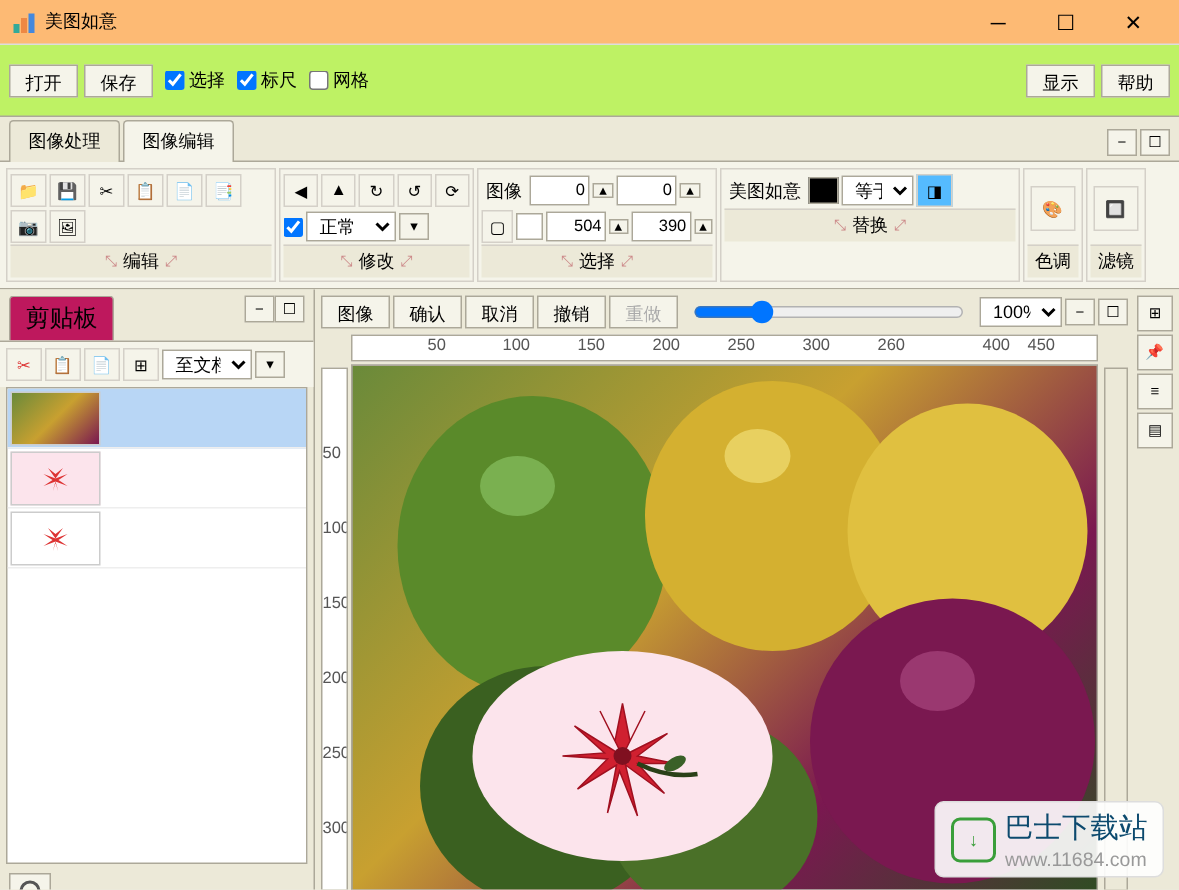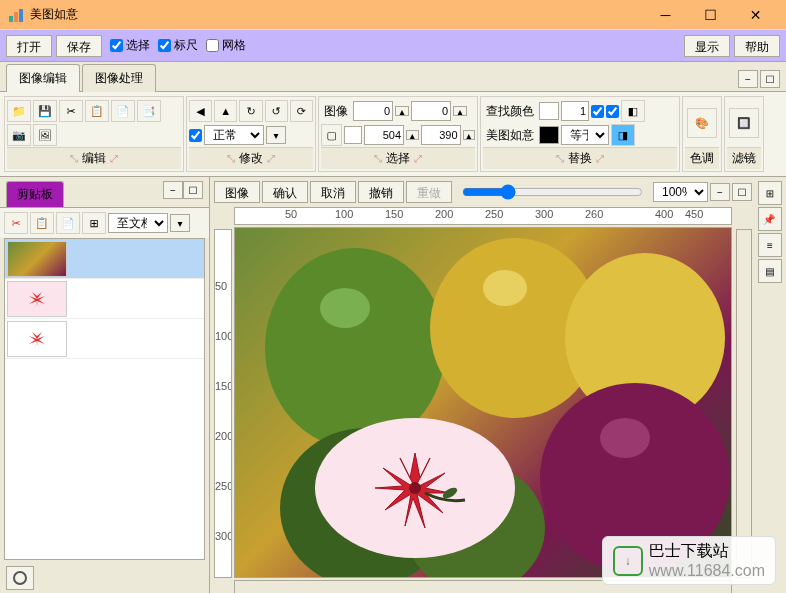--- a/index.html
+++ b/index.html
@@ -4,21 +4,21 @@
   <style>
     * { box-sizing: border-box; margin: 0; padding: 0; }
     body { font-family: "Microsoft YaHei", Tahoma, sans-serif; font-size: 12px; background: #f0f0f0; width: 786px; height: 593px; overflow: hidden; }
     
     .titlebar { height: 30px; background: #fdba74; border-bottom: 1px solid #ddd; display: flex; align-items: center; padding: 0 8px; }
     .titlebar-icon { width: 16px; height: 16px; margin-right: 6px; }
     .titlebar-title { flex: 1; font-size: 12px; }
     .titlebar-controls { display: flex; gap: 0; }
     .titlebar-btn { width: 45px; height: 30px; border: none; background: transparent; font-size: 14px; cursor: pointer; }
     
-    .main-toolbar { height: 32px; background: #c4b5fd; border-bottom: 1px solid #aca899; display: flex; align-items: center; padding: 4px 6px; gap: 4px; }
+    .main-toolbar { height: 48px; background: #bef264; border-bottom: 1px solid #aca899; display: flex; align-items: center; padding: 4px 6px; gap: 4px; }
     .btn { padding: 3px 10px; background: #f5f4ea; border: 1px solid #aca899; cursor: pointer; font-size: 12px; height: 22px; }
     .checkbox-label { display: flex; align-items: center; gap: 3px; margin-left: 4px; font-size: 12px; }
     .checkbox-label input { width: 13px; height: 13px; }
     .spacer { flex: 1; }
     
     .tabs-row { height: 30px; background: #ece9d8; display: flex; align-items: flex-end; padding: 0 6px; border-bottom: 1px solid #aca899; }
     .tab { padding: 5px 12px; background: #ece9d8; border: 1px solid #aca899; border-bottom: none; font-size: 12px; cursor: pointer; border-radius: 3px 3px 0 0; margin-right: 2px; position: relative; top: 1px; }
     .tab.active { background: #f5f4ea; }
     .tabs-right { display: flex; gap: 2px; margin-left: auto; margin-bottom: 3px; }
     .tiny-btn { width: 20px; height: 18px; background: #f5f4ea; border: 1px solid #aca899; font-size: 10px; cursor: pointer; padding: 0; display: flex; align-items: center; justify-content: center; }
@@ -32,21 +32,21 @@
     .num-label { font-size: 12px; margin: 0 3px; }
     .dropdown { height: 20px; border: 1px solid #aca899; background: white; font-size: 12px; padding: 0 4px; }
     .color-swatch { width: 20px; height: 18px; border: 1px solid #aca899; display: inline-block; cursor: pointer; }
     
     .ribbon-row { display: flex; gap: 2px; align-items: center; height: 24px; }
     
     .workspace { display: flex; height: calc(593px - 30px - 32px - 30px - 82px); background: #ece9d8; }
     
     .left-panel { width: 210px; background: #ece9d8; border-right: 1px solid #aca899; display: flex; flex-direction: column; }
     .left-tabs { display: flex; padding: 4px 6px 0 6px; }
-    .left-tab { padding: 4px 10px; background: #a21caf; border: 1px solid #aca899; border-bottom: none; font-size: 12px; border-radius: 3px 3px 0 0; }
+    .left-tab { padding: 4px 10px; background: #be185d; border: 1px solid #aca899; border-bottom: none; font-size: 16px; border-radius: 3px 3px 0 0; }
     .left-toolbar { padding: 4px; border-top: 1px solid #aca899; background: #f5f4ea; display: flex; gap: 2px; align-items: center; }
     .left-content { flex: 1; background: white; border: 1px solid #aca899; margin: 0 4px; overflow-y: auto; }
     .clip-item { height: 40px; border-bottom: 1px solid #eee; display: flex; align-items: center; padding: 2px; }
     .clip-item.selected { background: #b8d6f5; }
     .clip-thumb { width: 60px; height: 36px; border: 1px solid #ccc; background: #fafafa; display: flex; align-items: center; justify-content: center; overflow: hidden; }
     .left-bottom { padding: 6px; display: flex; gap: 4px; }
     .shape-btn { width: 28px; height: 24px; border: 1px solid #aca899; background: #f5f4ea; cursor: pointer; display: flex; align-items: center; justify-content: center; }
     
     .canvas-area { flex: 1; display: flex; flex-direction: column; background: #ece9d8; position: relative; }
     .canvas-toolbar { height: 30px; display: flex; align-items: center; padding: 4px; gap: 2px; background: #ece9d8; }
@@ -59,22 +59,22 @@
     .canvas-image { position: absolute; top: 0; left: 0; width: 504px; height: 360px; background: linear-gradient(135deg, #6a8a3a 0%, #c8a030 40%, #7a1850 70%, #2a5020 100%); }
     .flower-overlay { position: absolute; bottom: 30px; left: 80px; width: 200px; height: 140px; background: #fce4ec; border-radius: 50%; display: flex; align-items: center; justify-content: center; }
     .scrollbar-h { height: 16px; background: #ece9d8; border: 1px solid #aca899; margin: 0 24px; }
     .scrollbar-v { width: 16px; background: #ece9d8; border: 1px solid #aca899; position: absolute; right: 4px; top: 52px; bottom: 18px; }
     
     .right-panel { width: 30px; background: #ece9d8; display: flex; flex-direction: column; padding: 4px 2px; gap: 2px; }
     .right-btn { width: 24px; height: 24px; background: #f5f4ea; border: 1px solid #aca899; cursor: pointer; font-size: 10px; display: flex; align-items: center; justify-content: center; }
     
     .watermark { position: absolute; bottom: 8px; right: 10px; display: flex; align-items: center; gap: 6px; background: rgba(255,255,255,0.9); border-radius: 6px; padding: 4px 10px; border: 1px solid #ddd; z-index: 100; }
     .wm-icon { width: 30px; height: 30px; border: 2px solid #3a9e3a; border-radius: 6px; display: flex; align-items: center; justify-content: center; color: #3a9e3a; font-weight: bold; }
-    .wm-text { font-size: 16px; color: #000000; }
-    .wm-url { font-size: 16px; color: #999; }
+    .wm-text { font-size: 19px; color: #0c4a6e; }
+    .wm-url { font-size: 13px; color: #999; }
   </style>
 </head>
 <body>
 
 <div class="titlebar">
   <svg class="titlebar-icon" viewBox="0 0 16 16">
       <rect x="1" y="9" width="4" height="6" fill="#3a9"></rect>
       <rect x="6" y="5" width="4" height="10" fill="#e84"></rect>
       <rect x="11" y="2" width="4" height="13" fill="#48d"></rect>
     </svg>
@@ -100,22 +100,22 @@
   <label class="checkbox-label">
       <input type="checkbox" style="">
       <span>网格</span>
     </label>
   <span class="spacer"></span>
   <button class="btn">显示</button>
   <button class="btn">帮助</button>
 </div>
 
 <div class="tabs-row">
+  <div class="tab">图像处理</div>
   <div class="tab active">图像编辑</div>
-  <div class="tab">图像处理</div>
   <div class="tabs-right">
     <button class="tiny-btn">−</button>
     <button class="tiny-btn">☐</button>
   </div>
 </div>
 
 <div class="ribbon">
 
   <div class="ribbon-group" style="width:180px">
     <div class="ribbon-row">
@@ -174,28 +174,20 @@
       <button class="tiny-btn" style="width:14px;height:10px">▴</button>
     </div>
     <div class="ribbon-group-label">
         <span class="expand">⤡</span>
         <span>选择</span>
         <span class="expand">⤢</span>
       </div>
   </div>
 
   <div class="ribbon-group" style="width:200px">
-    <div class="ribbon-row">
-      <span class="num-label">查找颜色</span>
-      <span class="color-swatch" style="background:#fff"></span>
-      <input class="spinner" style="width: 28px;" value="1">
-      <input type="checkbox" checked="" style="">
-      <input type="checkbox" checked="" style="">
-      <button class="icon-btn">◧</button>
-    </div>
     <div class="ribbon-row">
       <span class="num-label">美图如意</span>
       <span class="color-swatch" style="background:#000"></span>
       <select class="dropdown" style="width:48px"><option>等于</option></select>
       <button class="icon-btn" style="background:#5bf">◨</button>
     </div>
     <div class="ribbon-group-label">
         <span class="expand">⤡</span>
         <span>替换</span>
         <span class="expand">⤢</span>

